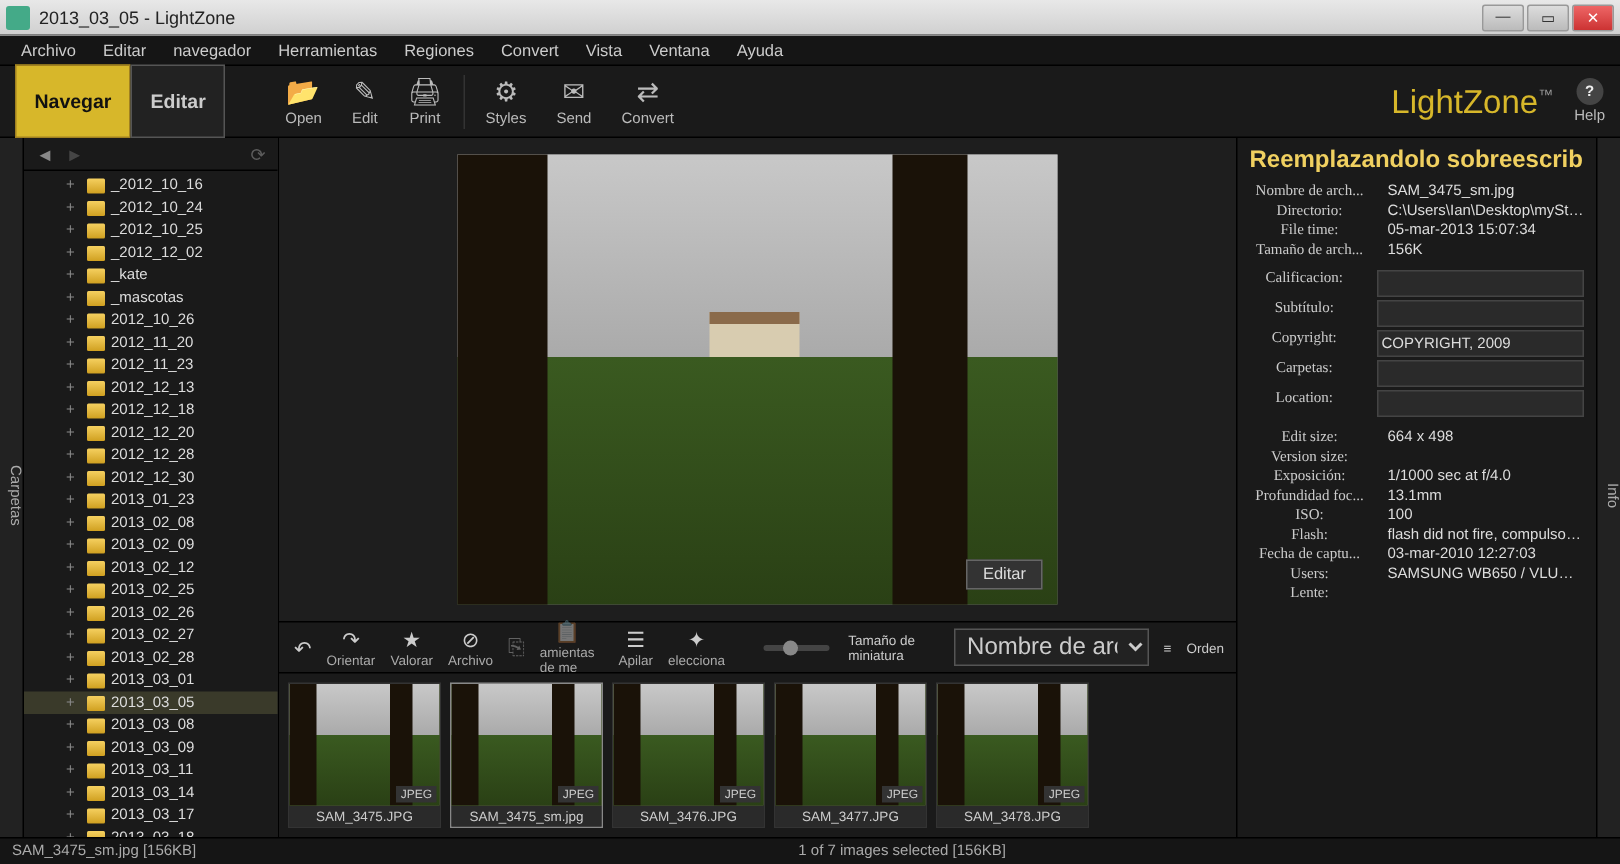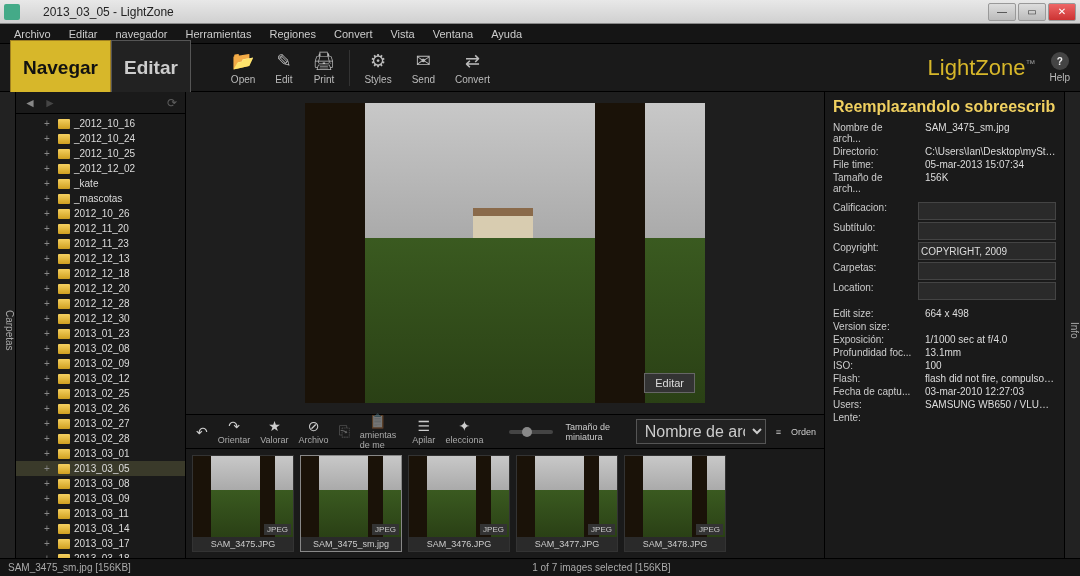--- a/index.html
+++ b/index.html
@@ -1,33 +1,33 @@
 <!DOCTYPE html>
 <html><head>
 <meta charset="utf-8">
 <style>
 * { margin: 0; padding: 0; box-sizing: border-box; font-family: Arial, sans-serif; }
 body { background: #1a1a1a; color: #ccc; font-size: 11px; overflow: hidden; width: 1080px; height: 576px; }
 
 
 .titlebar { height: 24px; background: linear-gradient(#e8e8e8,#d0d0d0); display: flex; align-items: center; padding: 0 4px; border-bottom: 1px solid #888; }
 .titlebar .icon { width: 16px; height: 16px; background: #4a8; border-radius: 2px; margin-right: 6px; }
-.titlebar .title { color: #222; font-size: 12px; flex: 1; margin-left: 17px; }
+.titlebar .title { color: #222; font-size: 12px; flex: 1; }
 .winbtns { display: flex; gap: 2px; }
 .winbtn { width: 28px; height: 18px; background: linear-gradient(#ddd,#bbb); border: 1px solid #999; border-radius: 2px; display: flex; align-items: center; justify-content: center; font-size: 10px; cursor: pointer; color:#333;}
 .winbtn.close { background: linear-gradient(#e66,#c33); color: #fff; }
 
 
 .menubar { height: 20px; background: #151515; display: flex; align-items: center; padding: 0 6px; gap: 2px; border-bottom: 1px solid #000; }
 .menuitem { padding: 2px 8px; color: #ccc; cursor: pointer; font-size: 11px; }
 
 
 .toolbar { height: 48px; background: #1a1a1a; display: flex; align-items: center; padding: 0 10px; border-bottom: 1px solid #000; }
 .modes { display: flex; margin-right: 30px; }
-.modebtn { padding: 16px 12px; border: 1px solid #555; background: #222; color: #ccc; cursor: pointer; font-size: 19px; font-weight: bold;}
+.modebtn { padding: 16px 12px; border: 1px solid #555; background: #222; color: #ccc; cursor: pointer; font-size: 13px; font-weight: bold;}
 .modebtn.active { background: #d7b72a; color: #111; border-color:#a08020;}
 .toolbtn { display: flex; flex-direction: column; align-items: center; padding: 2px 10px; cursor: pointer; color: #bbb; font-size: 10px; gap: 2px; }
 .tool-sep { width: 1px; height: 36px; background: #333; margin: 0 4px; }
 .brand { margin-left: auto; color: #d7b72a; font-size: 22px; font-weight: normal; margin-right: 14px; }
 .brand sup{font-size:10px;color:#999;}
 .helpbtn { display: flex; flex-direction: column; align-items: center; color: #bbb; font-size: 10px; cursor: pointer; gap:2px;}
 .helpbtn .q { width: 18px; height: 18px; border-radius: 50%; background: #444; display: flex; align-items: center; justify-content: center; font-weight: bold; color:#eee;}
 
 
 .main { display: flex; height: calc(100% - 24px - 20px - 48px - 18px); }
@@ -74,21 +74,21 @@
 .thumb-img .tree1{width:18px;}
 .thumb-img .tree2{width:15px;right:18%;}
 .thumb .badge{position:absolute;right:2px;bottom:16px;background:#333;color:#ccc;font-size:8px;padding:1px 3px;}
 .thumb-lbl { height: 14px; background: #2a2a2a; color: #ccc; font-size: 9px; text-align: center; line-height: 14px; overflow:hidden;}
 
 
 .info-panel { width: 240px; background: #1a1a1a; border-left: 1px solid #000; padding: 6px 8px; overflow-y: auto; }
 .sidetab-right { width: 16px; background: #222; writing-mode: vertical-rl; text-align: center; font-size: 10px; color: #aaa; padding-top: 10px; border-left:1px solid #000;}
 .info-title { color: #f0d060; font-size: 16px; font-weight: bold; margin-bottom: 6px; white-space:nowrap; overflow:hidden;}
 .info-row { display: flex; margin-bottom: 2px; font-size: 10px; }
-.info-row .k { width: 92px; text-align: left; color: #ccc; padding-right: 12px; }
+.info-row .k { width: 92px; text-align: center; color: #ccc; padding-right: 12px; font-family: Liberation Serif, serif; }
 .info-row .v { flex: 1; color: #ddd; overflow: hidden; white-space: nowrap; text-overflow: ellipsis; }
 .info-row input { flex: 1; background: #2a2a2a; border: 1px solid #444; color: #ddd; font-size: 10px; padding: 1px 2px; height:18px;}
 .info-gap{height:6px;}
 
 
 .statusbar { height: 18px; background: #151515; display: flex; align-items: center; padding: 0 8px; font-size: 10px; color: #aaa; border-top: 1px solid #000; }
 .statusbar .mid{margin:0 auto;}
 
 ::-webkit-scrollbar{width:12px;height:12px;}
 ::-webkit-scrollbar-track{background:#1a1a1a;}

